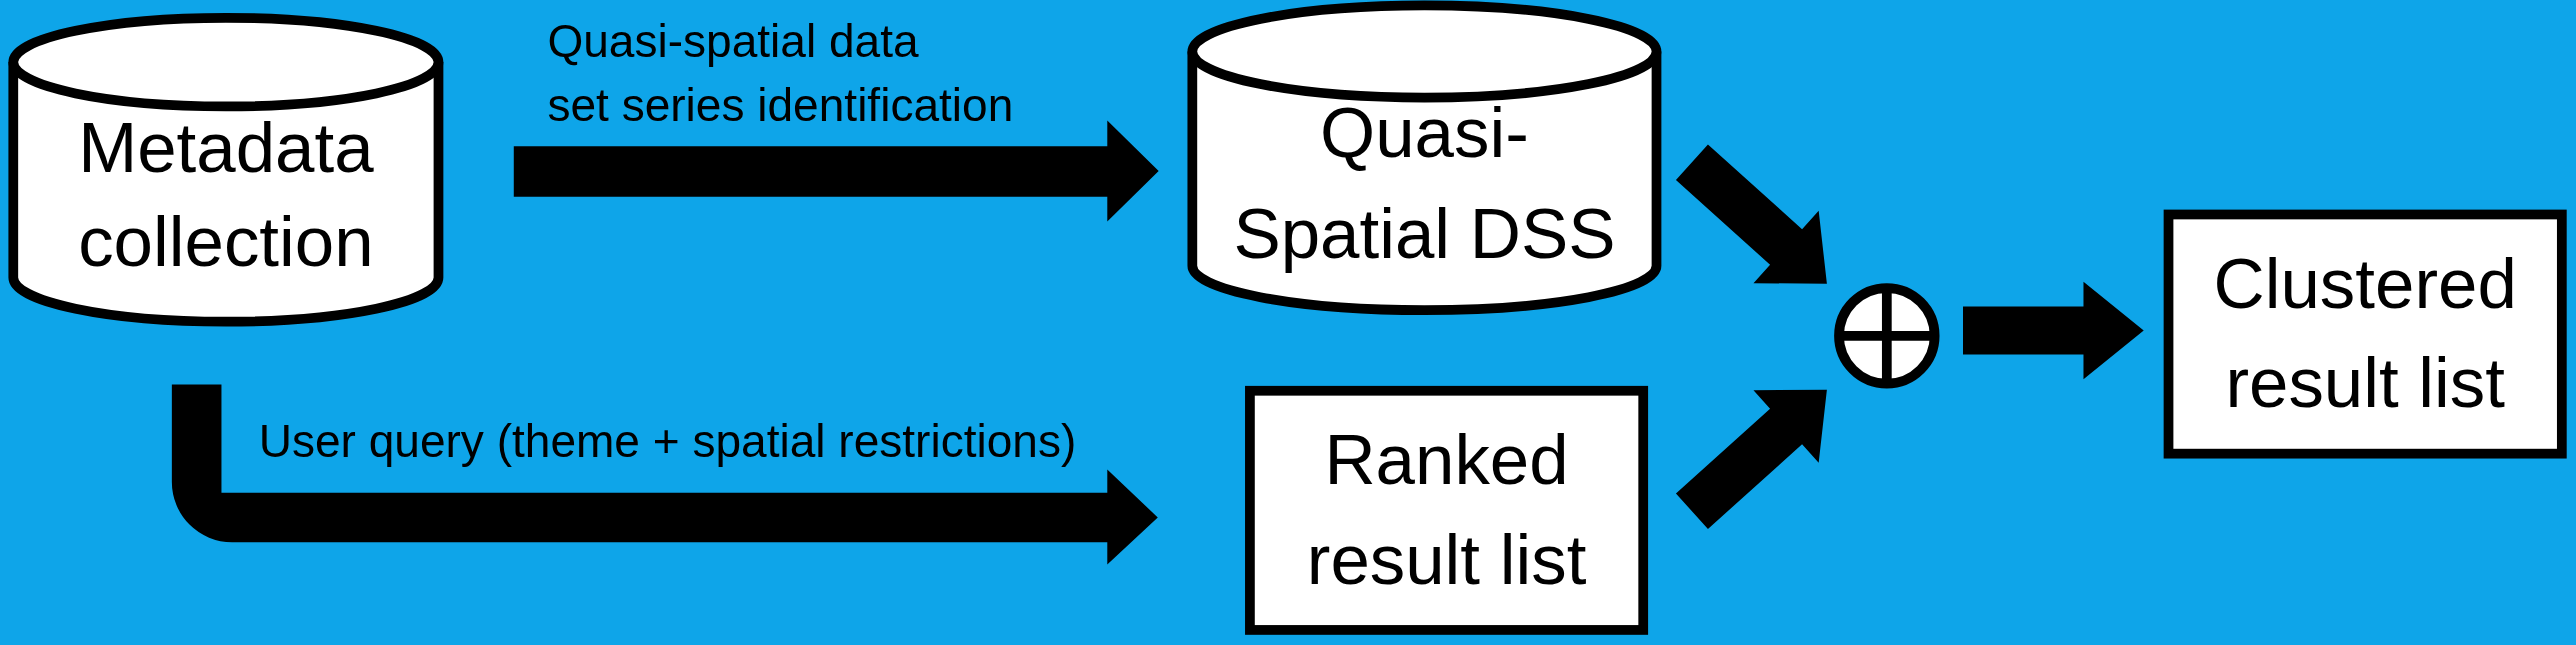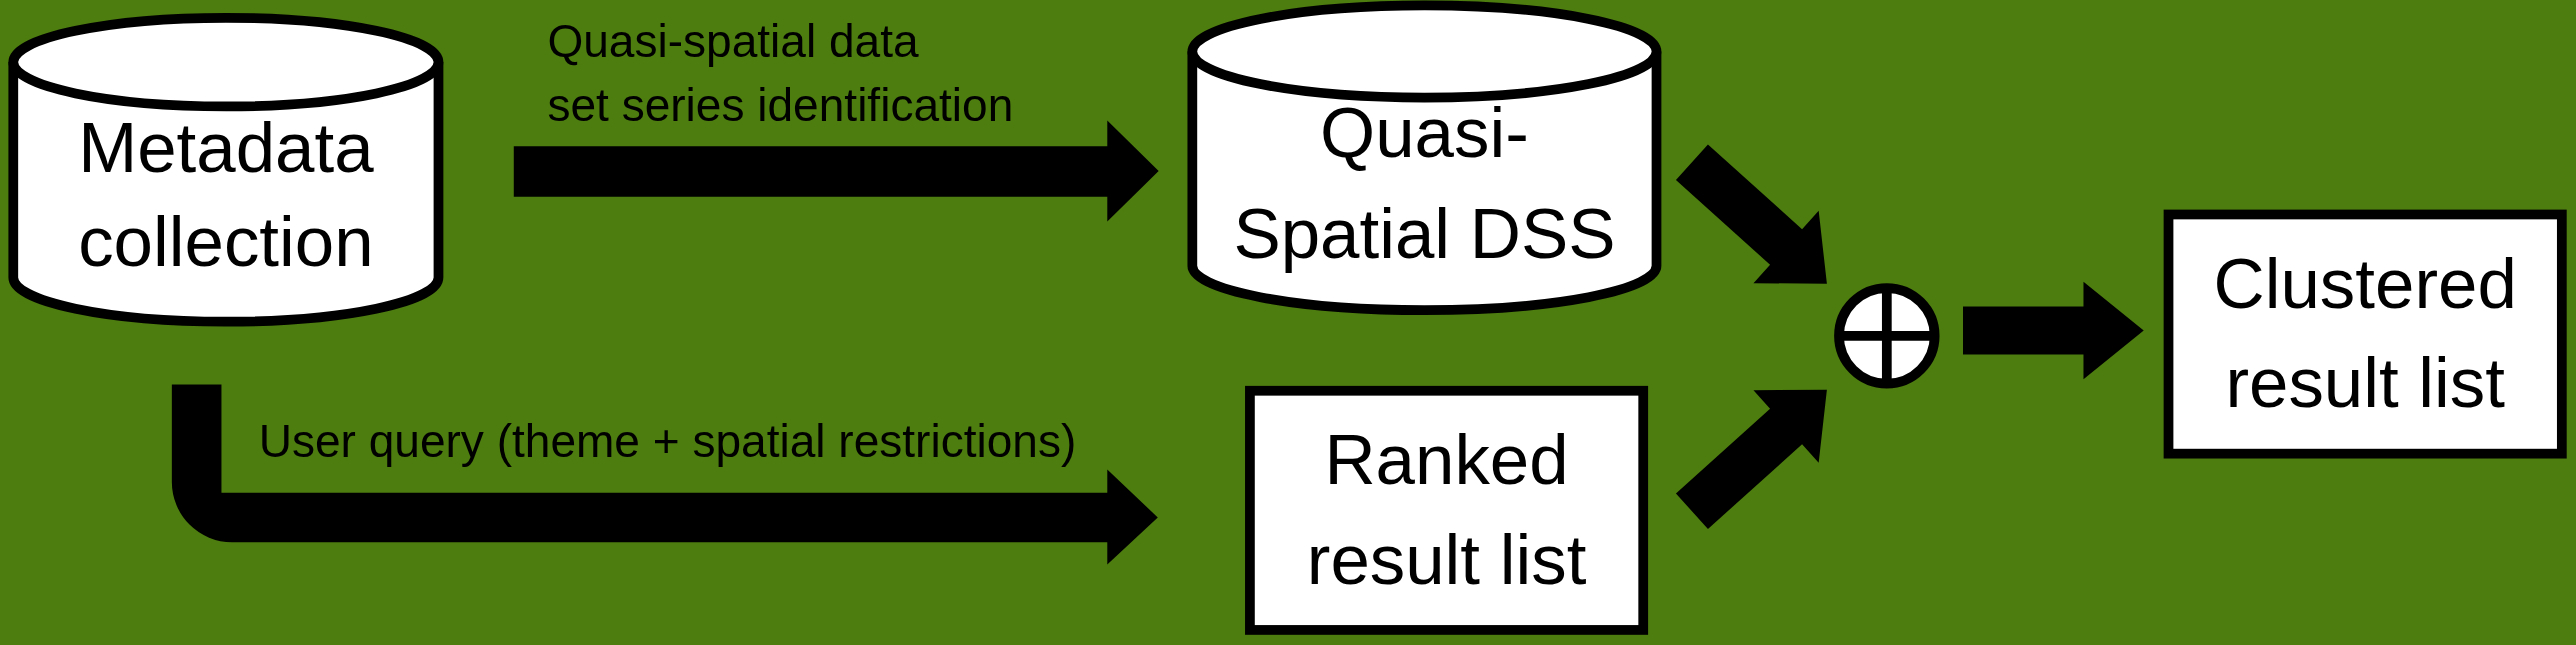--- a/index.html
+++ b/index.html
@@ -3,21 +3,21 @@
 <meta charset="utf-8">
 <style>
   html, body {
     margin: 0;
     padding: 0;
     background: #ffffff;
   }
   .stage {
     width: 2576px;
     height: 646px;
-    background: #4d7c0f;
+    background: #0ea5e9;
     position: relative;
     overflow: hidden;
   }
   svg.diagram {
     display: block;
     width: 2576px;
     height: 646px;
   }
   svg.diagram text {
     font-family: "Liberation Sans", sans-serif;

